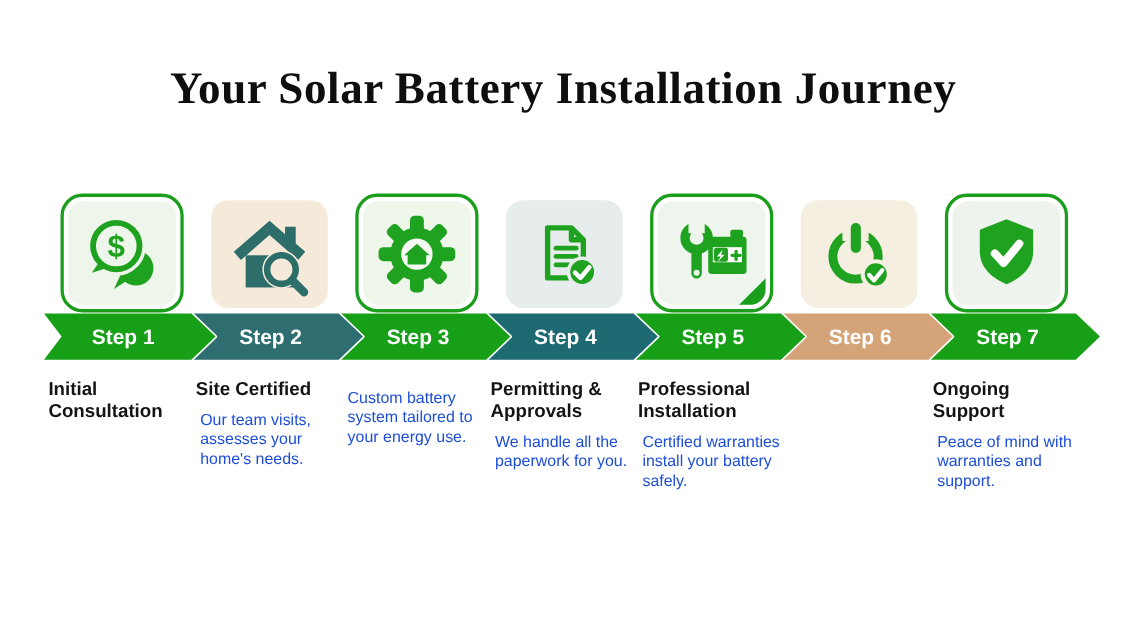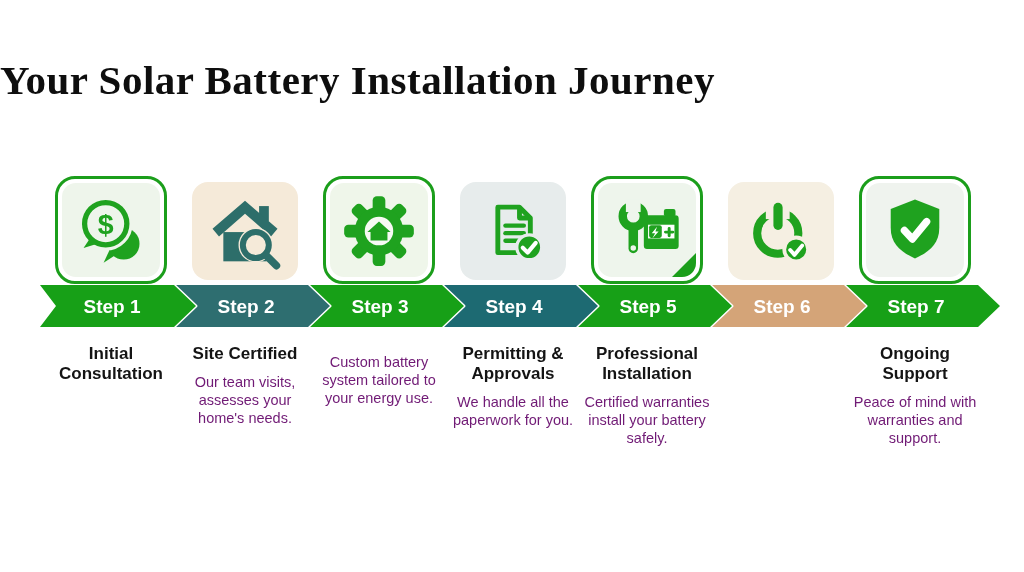--- a/index.html
+++ b/index.html
@@ -1,37 +1,37 @@
 <!DOCTYPE html>
 <html><head>
 <meta charset="utf-8">
 <style>
   html,body{margin:0;padding:0;background:#fff;}
   .stage{position:relative;width:1024px;height:572px;background:#ffffff;overflow:hidden;
          font-family:"Liberation Sans","DejaVu Sans",sans-serif;}
-  .title{position:absolute;top:56px;left:0;width:100%;margin:0;text-align:left;
+  .title{position:absolute;top:56px;left:0;width:100%;margin:0;text-align:center;
          font-family:"Liberation Serif","DejaVu Serif",serif;font-size:41px;font-weight:700;
          color:#0e0e0e;letter-spacing:0.5px;}
   
   .arrows{position:absolute;left:0;top:283px;width:1024px;height:46px;}
   .arrows text{font-family:"Liberation Sans","DejaVu Sans",sans-serif;font-size:19px;font-weight:700;fill:#ffffff;}
   
   .cols{position:absolute;left:44px;top:176px;display:grid;grid-template-columns:repeat(7,134px);height:320px;}
   .col{position:relative;display:flex;flex-direction:column;align-items:center;}
   .iconbox-bordered{box-sizing:border-box;width:112px;height:108px;border:3px solid #1b9e1b;
          border-radius:20px;background:#ffffff;padding:4px;}
   .inner{position:relative;width:98px;height:94px;border-radius:14px;overflow:hidden;
          display:flex;align-items:center;justify-content:center;}
   .corner-tail{position:absolute;right:-1px;bottom:-1px;width:26px;height:26px;background:#1b9e1b;
          clip-path:polygon(100% 0,100% 100%,0 100%);}
   .iconbox-plain{margin-top:6px;width:106px;height:98px;border-radius:16px;
          display:flex;align-items:center;justify-content:center;}
-  .texts{position:absolute;top:168px;left:0;width:134px;text-align:center;}
+  .texts{position:absolute;top:168px;left:0;width:134px;}
   .step-title{margin:0;font-size:17px;font-weight:700;color:#141414;line-height:20px;}
-  .step-desc{margin:9px 0 0 0;padding:0 4px;font-size:14.5px;color:#701a75;line-height:18px;}
+  .step-desc{margin:9px 0 0 0;padding:0 4px;font-size:14.5px;color:#1d4ed8;line-height:18px;}
 </style>
 </head>
 <body>
 
 <div class="stage">
 
   <h1 class="title">Your Solar Battery Installation Journey</h1>
 
   <svg class="arrows" viewBox="0 0 1024 46">
     <g stroke="#ffffff" stroke-width="3" stroke-linejoin="round" paint-order="stroke">

